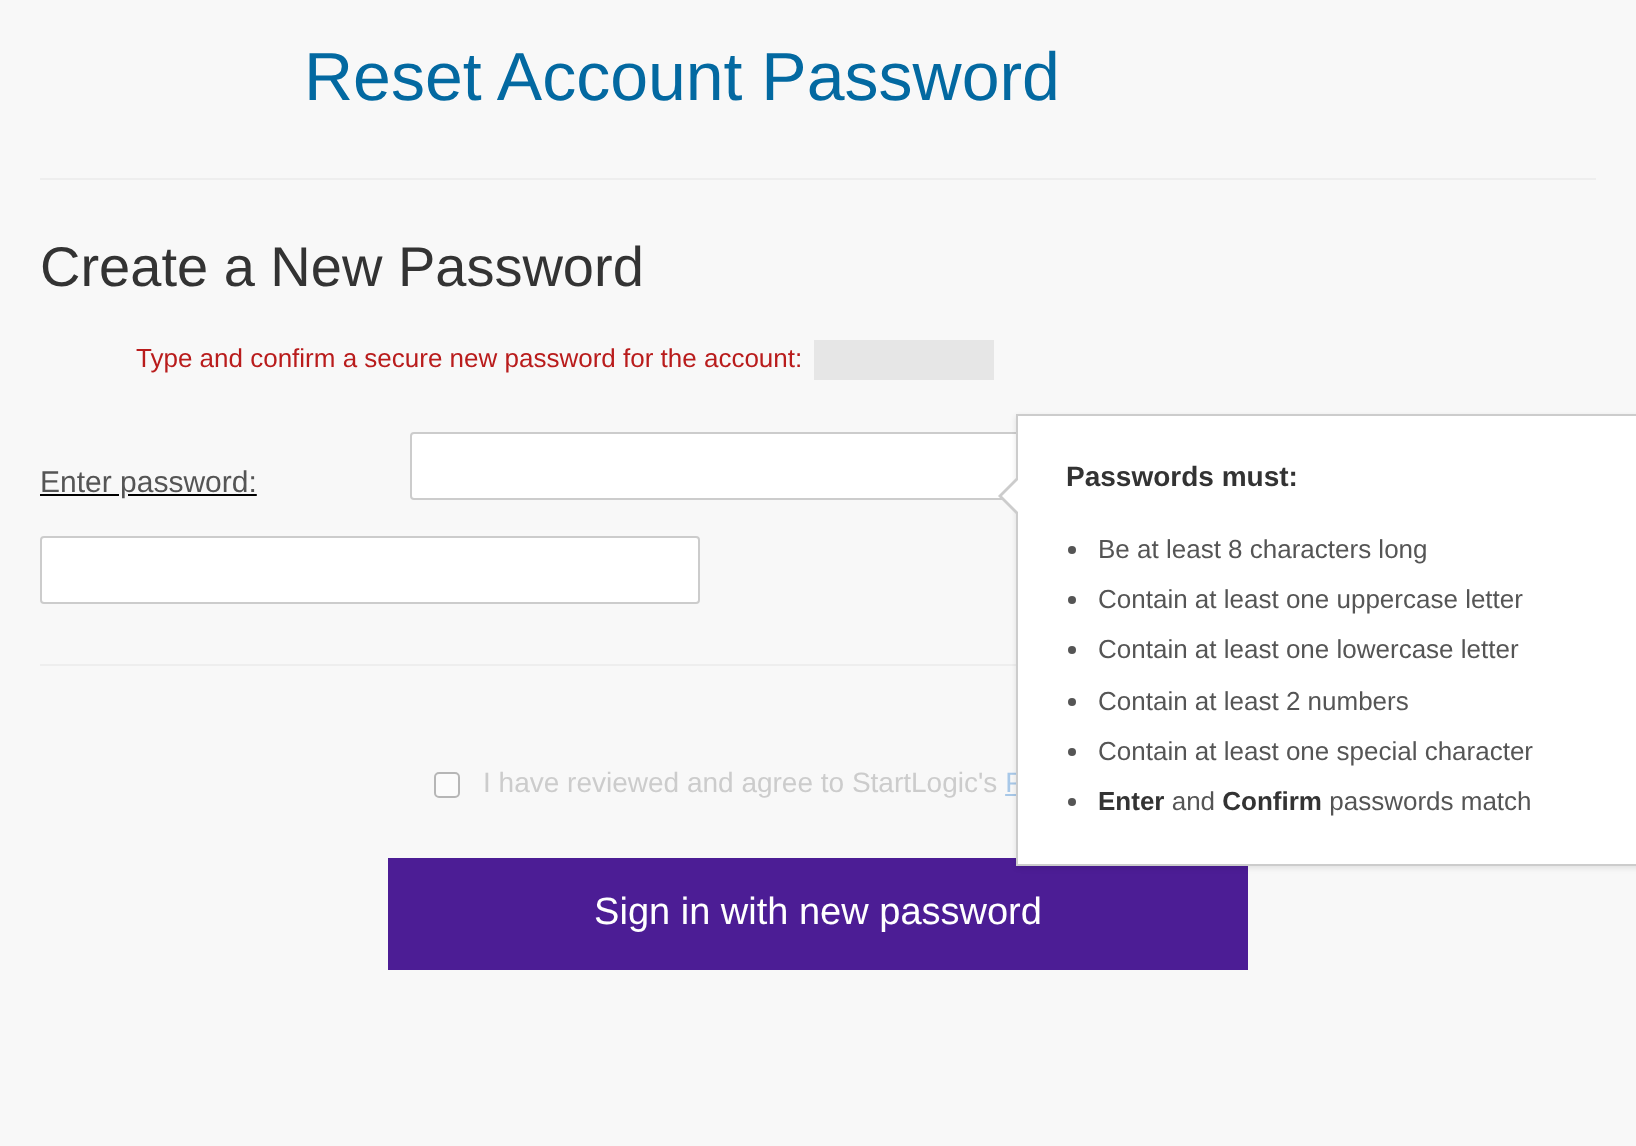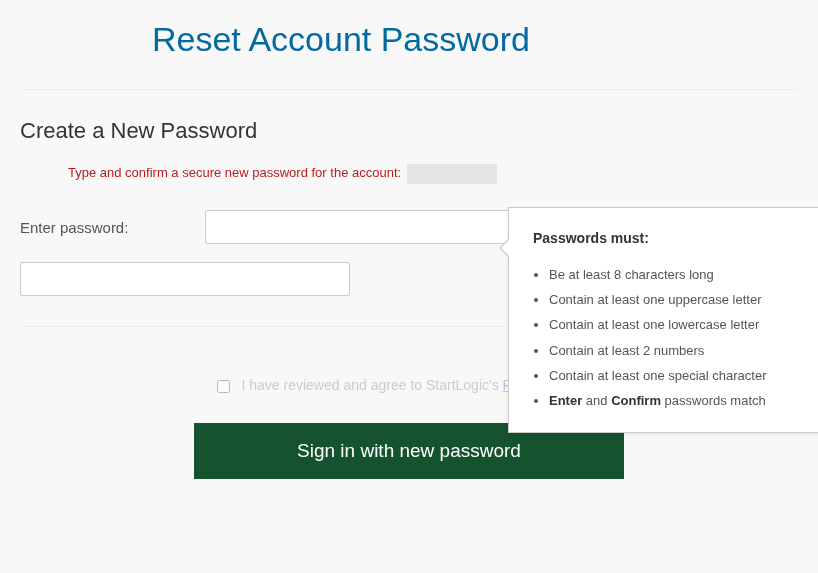--- a/index.html
+++ b/index.html
@@ -19,21 +19,21 @@
       font-size: 34px;
       font-weight: normal;
       color: #0369a1;
       padding: 20px 0 0 152px;
     }
     .divider {
       border-top: 1px solid #eee;
       margin: 30px 20px 0 20px;
     }
     .section-title {
-      font-size: 22px;
+      font-size: 28px;
       color: #333;
       font-weight: normal;
       padding: 28px 0 0 20px;
     }
     .instruction-text {
       font-size: 13px;
       color: #b91c1c;
       padding: 20px 0 0 20px;
       margin-left: 48px;
     }
@@ -43,22 +43,23 @@
       height: 20px;
       background: #e6e6e6;
       vertical-align: middle;
       margin-left: 2px;
     }
     .form-area {
       padding: 26px 20px 0 20px;
     }
     .form-row {
       display: flex;
-      align-items: center;
+      align-items: flex-end;
       margin-bottom: 18px;
+      text-decoration: underline;
     }
     .form-label {
       width: 185px;
       font-size: 15px;
       color: #555;
     }
     .form-input {
       width: 330px;
       height: 34px;
       border: 1px solid #ccc;
@@ -82,21 +83,21 @@
     }
     .agreement-section .link {
       color: #a8c8e8;
       text-decoration: underline;
     }
     .submit-button {
       display: block;
       margin: 30px auto 0 auto;
       width: 430px;
       height: 56px;
-      background: #14532d;
+      background: #4c1d95;
       color: #fff;
       font-size: 19px;
       border: none;
       cursor: pointer;
     }
     .tooltip {
       position: absolute;
       top: 207px;
       left: 508px;
       width: 340px;

